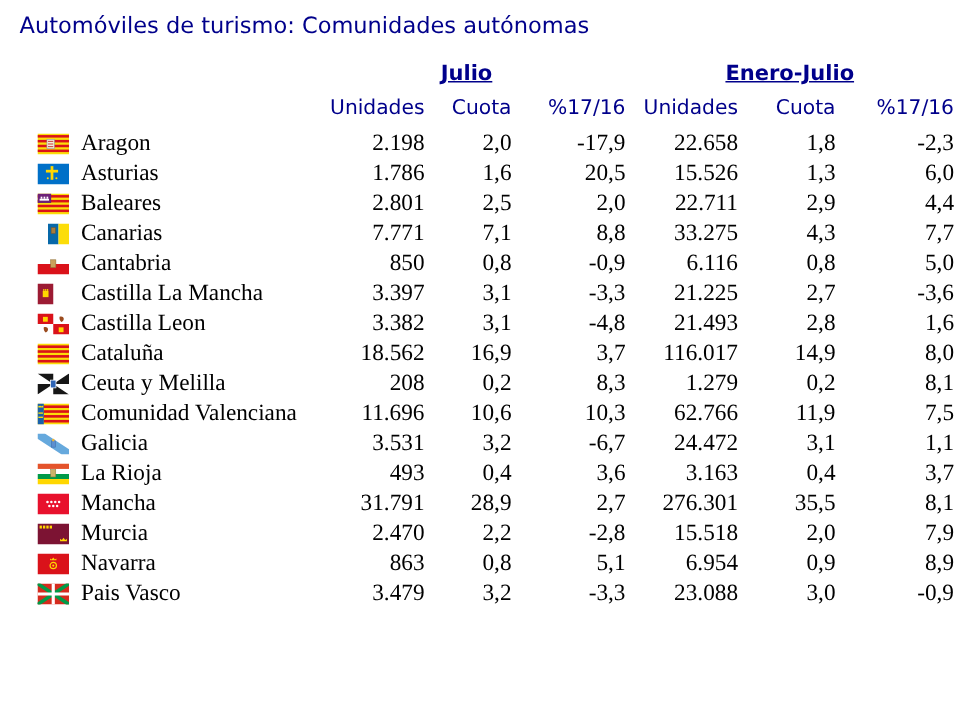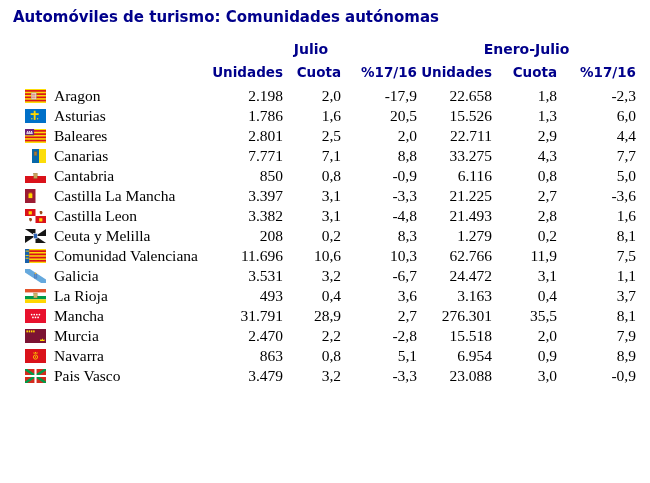--- a/index.html
+++ b/index.html
@@ -6,42 +6,42 @@
   html, body { margin: 0; padding: 0; }
   body {
     width: 650px; height: 483px;
     background: #ffffff;
     overflow: hidden;
     font-family: "DejaVu Sans", sans-serif;
   }
   .page { width: 650px; height: 483px; padding: 8px 0 0 13px; background: #ffffff; }
   .title {
     font-family: "DejaVu Sans", sans-serif;
-    font-weight: bold;
+    font-weight: normal;
     font-size: 15px;
     color: #00008B;
     margin: 0;
     white-space: nowrap;
   }
   table.data { border-collapse: collapse; table-layout: fixed; margin: 15px 0 0 7px; }
   col.c-region { width: 185px; }
   col.c-u1 { width: 78px; }
   col.c-q1 { width: 58px; }
   col.c-p1 { width: 76px; }
   col.c-u2 { width: 75px; }
   col.c-q2 { width: 65px; }
   col.c-p2 { width: 79px; }
   th.group {
     font-family: "DejaVu Sans", sans-serif;
     color: #00008B; font-size: 14px; font-weight: bold;
-    text-align: center; padding: 0 0 7px 0; height: 17px;
+    text-align: center; padding: 0 0 7px 0; height: 17px; text-decoration: underline;
   }
   th.col {
     font-family: "DejaVu Sans", sans-serif;
-    color: #00008B; font-size: 13.5px; font-weight: bold;
+    color: #00008B; font-size: 13.5px; font-weight: normal;
     text-align: right; padding: 0 0 6px 0; height: 17px;
   }
   td {
     font-family: "Liberation Serif", "DejaVu Serif", serif;
     font-size: 15.5px; color: #000000;
     height: 20px; padding: 0; white-space: nowrap;
   }
   td.num { text-align: right; }
   .region-inner { display: flex; align-items: center; padding-left: 5px; }
   .flag { width: 21px; height: 14px; flex: 0 0 21px; margin-right: 8px; display: inline-flex; }
@@ -254,20 +254,44 @@
           <td class="num">-4,8</td>
           <td class="num">21.493</td>
           <td class="num">2,8</td>
           <td class="num">1,6</td>
         </tr>
         <tr>
           <td>
             <span class="region-inner">
               <span class="flag">
                 <svg viewBox="0 0 30 20" xmlns="http://www.w3.org/2000/svg">
+                  <rect width="30" height="20" fill="#fcdd09"></rect>
+                  <g fill="#da121a">
+                    <rect y="1.8" width="30" height="2.5"></rect>
+                    <rect y="6.4" width="30" height="2.5"></rect>
+                    <rect y="11" width="30" height="2.5"></rect>
+                    <rect y="15.6" width="30" height="2.5"></rect>
+                  </g>
+                </svg>
+              </span>
+              <span class="region-name">Cataluña</span>
+            </span>
+          </td>
+          <td class="num">18.562</td>
+          <td class="num">16,9</td>
+          <td class="num">3,7</td>
+          <td class="num">116.017</td>
+          <td class="num">14,9</td>
+          <td class="num">8,0</td>
+        </tr>
+        <tr>
+          <td>
+            <span class="region-inner">
+              <span class="flag">
+                <svg viewBox="0 0 30 20" xmlns="http://www.w3.org/2000/svg">
                   <rect width="30" height="20" fill="#fff"></rect>
                   <g fill="#161616">
                     <path d="M15,10 0,0 15,0Z"></path>
                     <path d="M15,10 30,0 30,10Z"></path>
                     <path d="M15,10 30,20 15,20Z"></path>
                     <path d="M15,10 0,20 0,10Z"></path>
                   </g>
                   <rect x="12.4" y="6.3" width="5.2" height="7.4" fill="#2e64b5" stroke="#fff" stroke-width="0.7"></rect>
                 </svg>
               </span>

